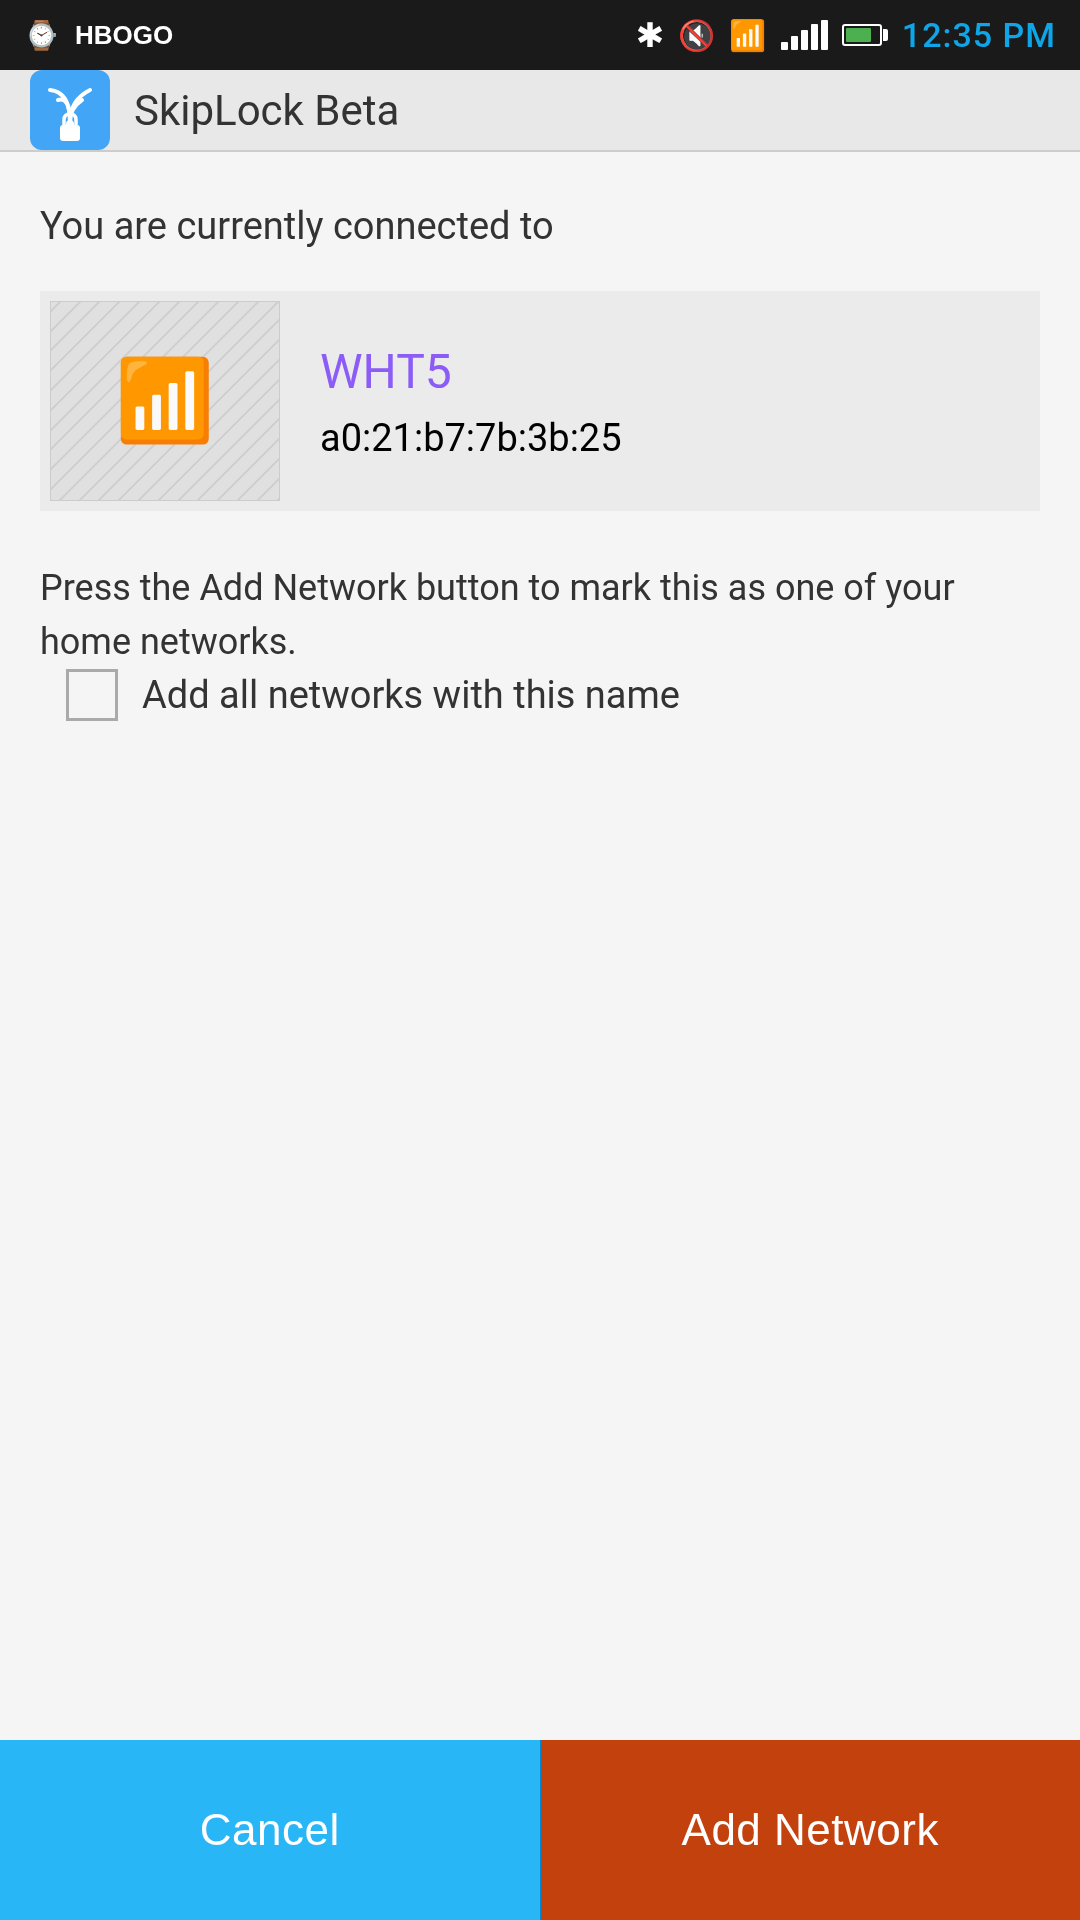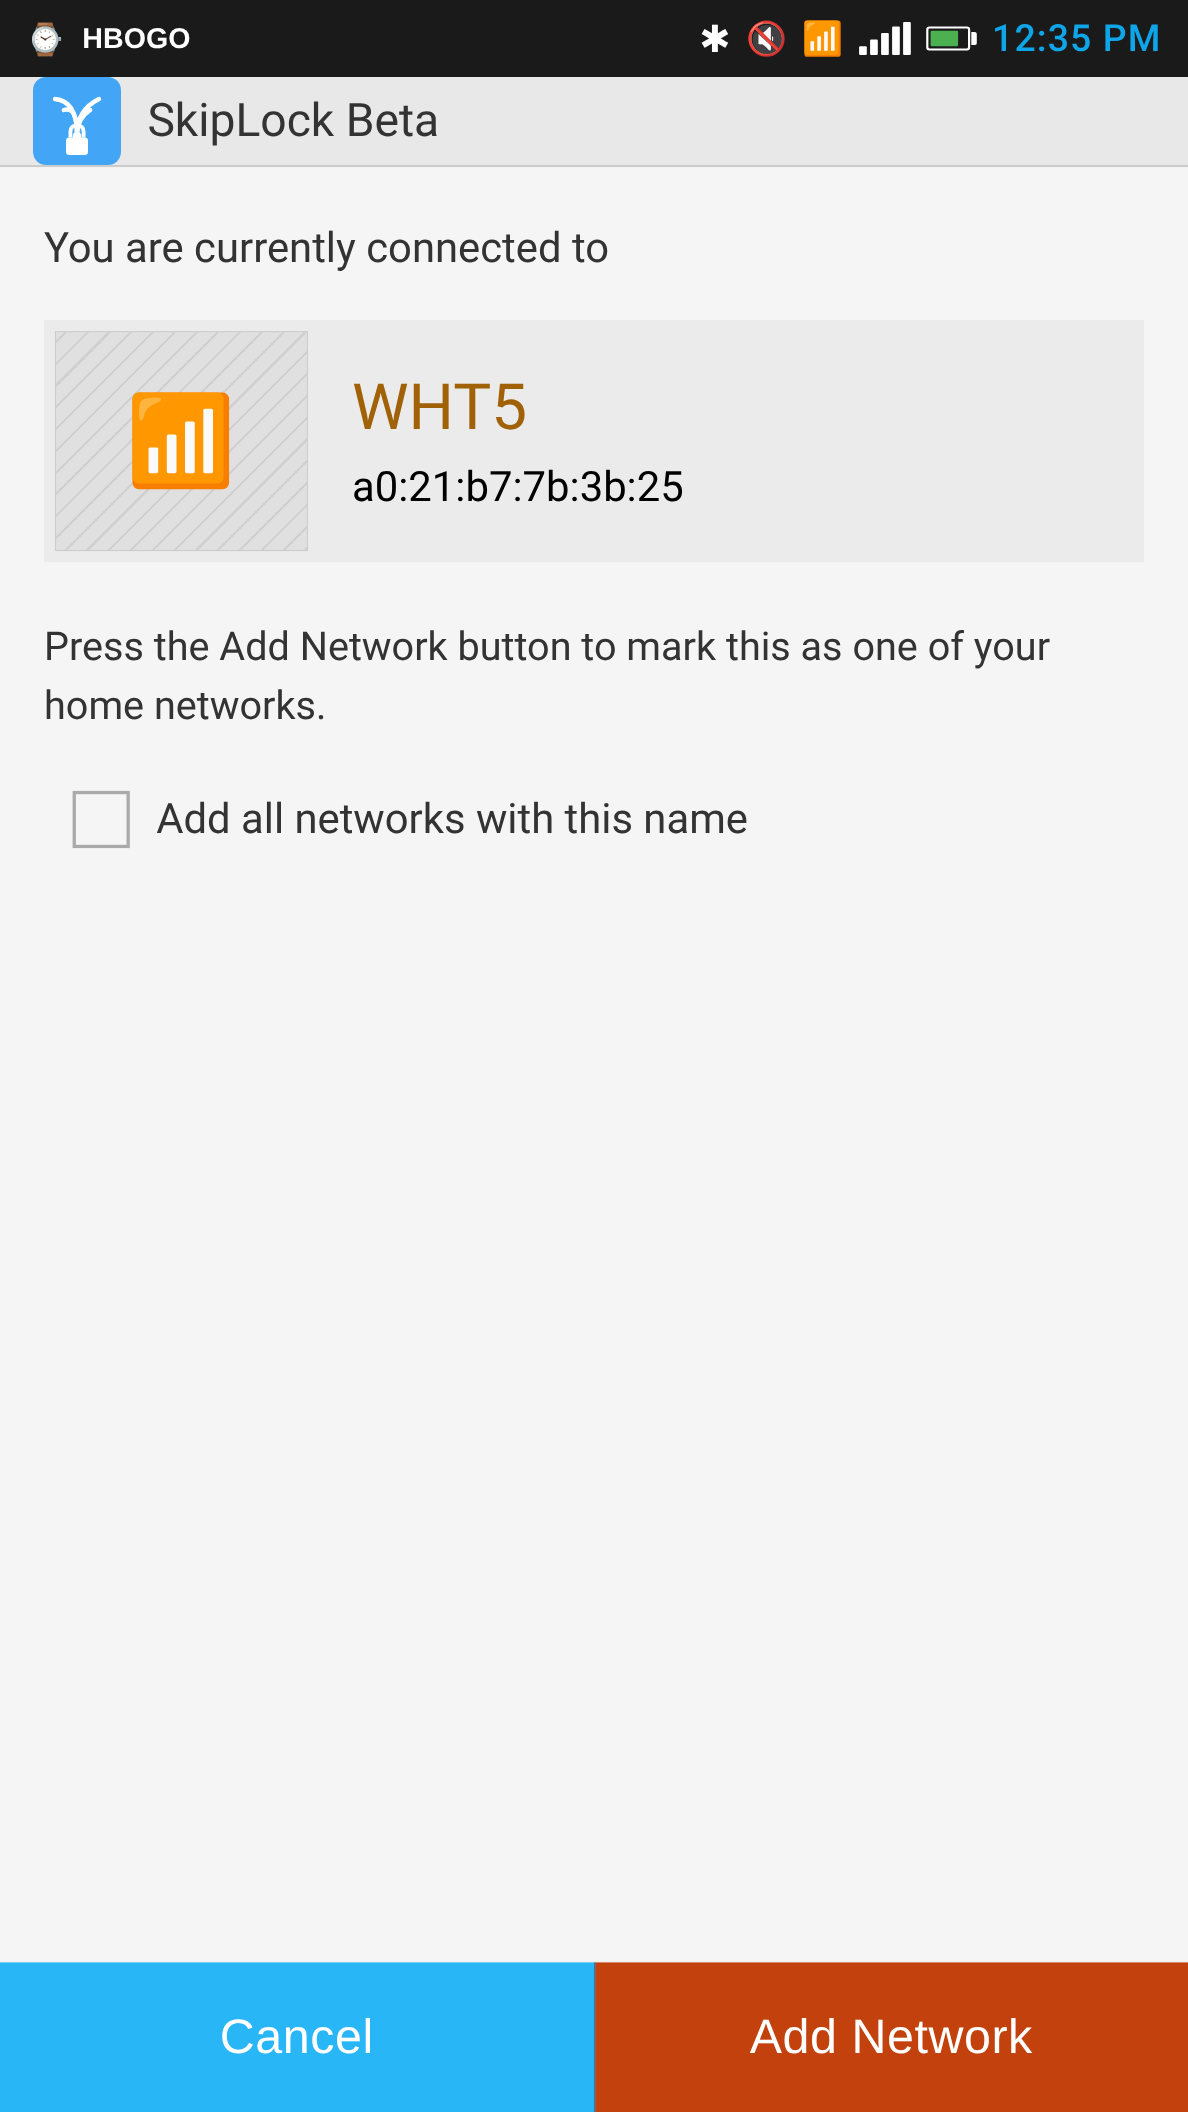--- a/index.html
+++ b/index.html
@@ -120,35 +120,34 @@
     }
 
     #network-info {
       padding-left: 40px;
       display: flex;
       flex-direction: column;
       gap: 16px;
     }
 
     #network-name {
-      font-size: 58px;
-      color: #a16207;
+      font-size: 48px;
+      color: #8b5cf6;
       font-weight: 400;
     }
 
     #network-mac {
       font-size: 38px;
       color: #000000;
     }
 
     #instruction-text {
       font-size: 36px;
       color: #333333;
       line-height: 1.5;
-      margin-bottom: 50px;
     }
 
     
     #checkbox-row {
       display: flex;
       align-items: center;
       gap: 24px;
       margin-bottom: 36px;
       margin-left: 26px;
     }
@@ -172,21 +171,21 @@
 
     #hint-text {
       font-size: 34px;
       color: #555555;
       line-height: 1.55;
     }
 
     
     #bottom-bar {
       width: 100%;
-      height: 136px;
+      height: 180px;
       display: flex;
       flex-shrink: 0;
       margin-top: auto;
       justify-content: space-between;
     }
 
     #cancel-button {
       flex: 1;
       background: #29b6f6;
       border: none;

